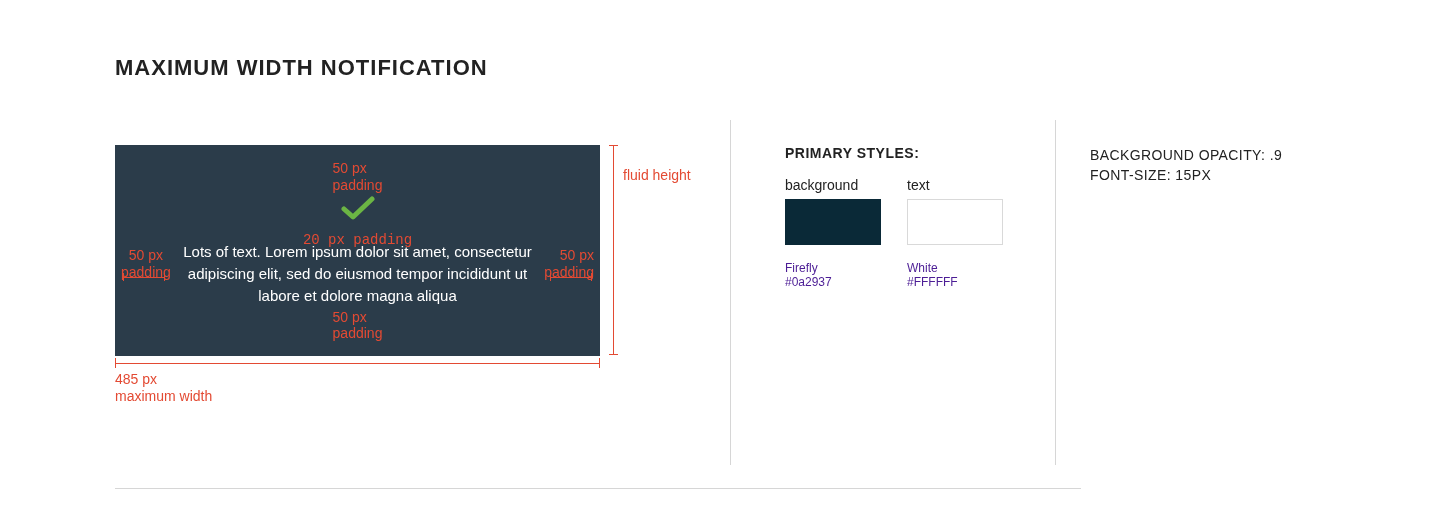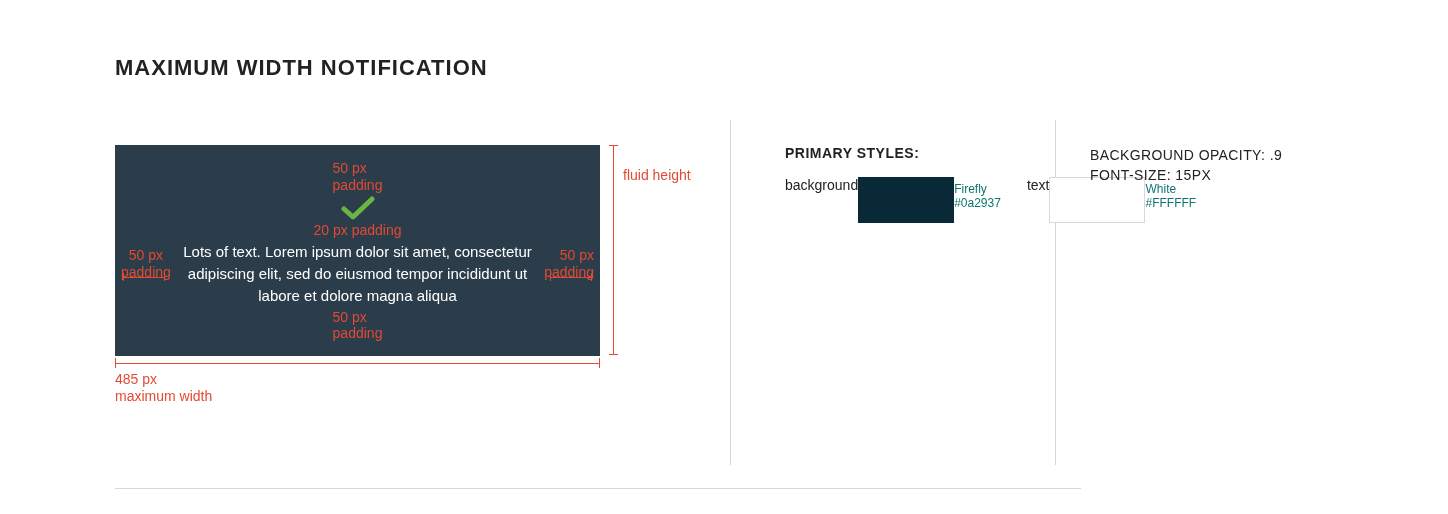--- a/index.html
+++ b/index.html
@@ -131,30 +131,30 @@
     top: 145px;
     width: 240px;
   }
   .styles .title {
     font-size: 14px;
     letter-spacing: 0.5px;
     font-weight: 600;
     margin-bottom: 16px;
   }
   .swatch-row { display: flex; gap: 26px; }
-  .swatch-col { display: flex; flex-direction: row; }
+  .swatch-col { display: flex; flex-direction: column; }
   .swatch-label { font-size: 14px; margin-bottom: 6px; }
   .swatch {
     width: 96px;
     height: 46px;
     box-sizing: border-box;
   }
   .swatch.bg { background: #0a2937; }
   .swatch.txt { background: #ffffff; border: 1px solid #d9d9d9; }
-  .swatch-caption { font-size: 12px; margin-top: 5px; color: #0f766e; }
+  .swatch-caption { font-size: 12px; margin-top: 16px; color: #4c1d95; }
   .swatch-caption .hex { display:block; }
 
   
   .rules {
     position: absolute;
     left: 1090px;
     top: 145px;
     width: 300px;
     font-size: 14px;
     line-height: 1.45;
@@ -185,21 +185,21 @@
 
       <div class="anno" style="left:50%; transform:translateX(-50%); top:15px; white-space:pre; text-align:left;">50 px
 padding</div>
 
       <div class="check">
         <svg viewBox="0 0 34 26" width="34" height="26">
           <path d="M3 14 L12 22 L31 4" fill="none" stroke="#6bb544" stroke-width="5" stroke-linecap="round" stroke-linejoin="round"></path>
         </svg>
       </div>
 
-      <div class="anno" style="left:50%; transform:translateX(-50%); top:77px;">20 px padding</div>
+      <div class="anno" style="left:50%; transform:translateX(-50%); top:87px;font-family:Liberation Mono, monospace;">20 px padding</div>
 
       <div class="body-text">Lots of text. Lorem ipsum dolor sit amet, consectetur adipiscing elit, sed do eiusmod tempor incididunt ut labore et dolore magna aliqua</div>
 
       <div class="anno" style="left:50%; transform:translateX(-50%); bottom:14px; white-space:pre; text-align:left;">50 px
 padding</div>
 
       <div class="pad-bracket" style="left:8px; top:132px; width:42px;"></div>
       <div class="anno" style="left:6px; top:102px; white-space:pre;">50 px
 padding</div>
 

